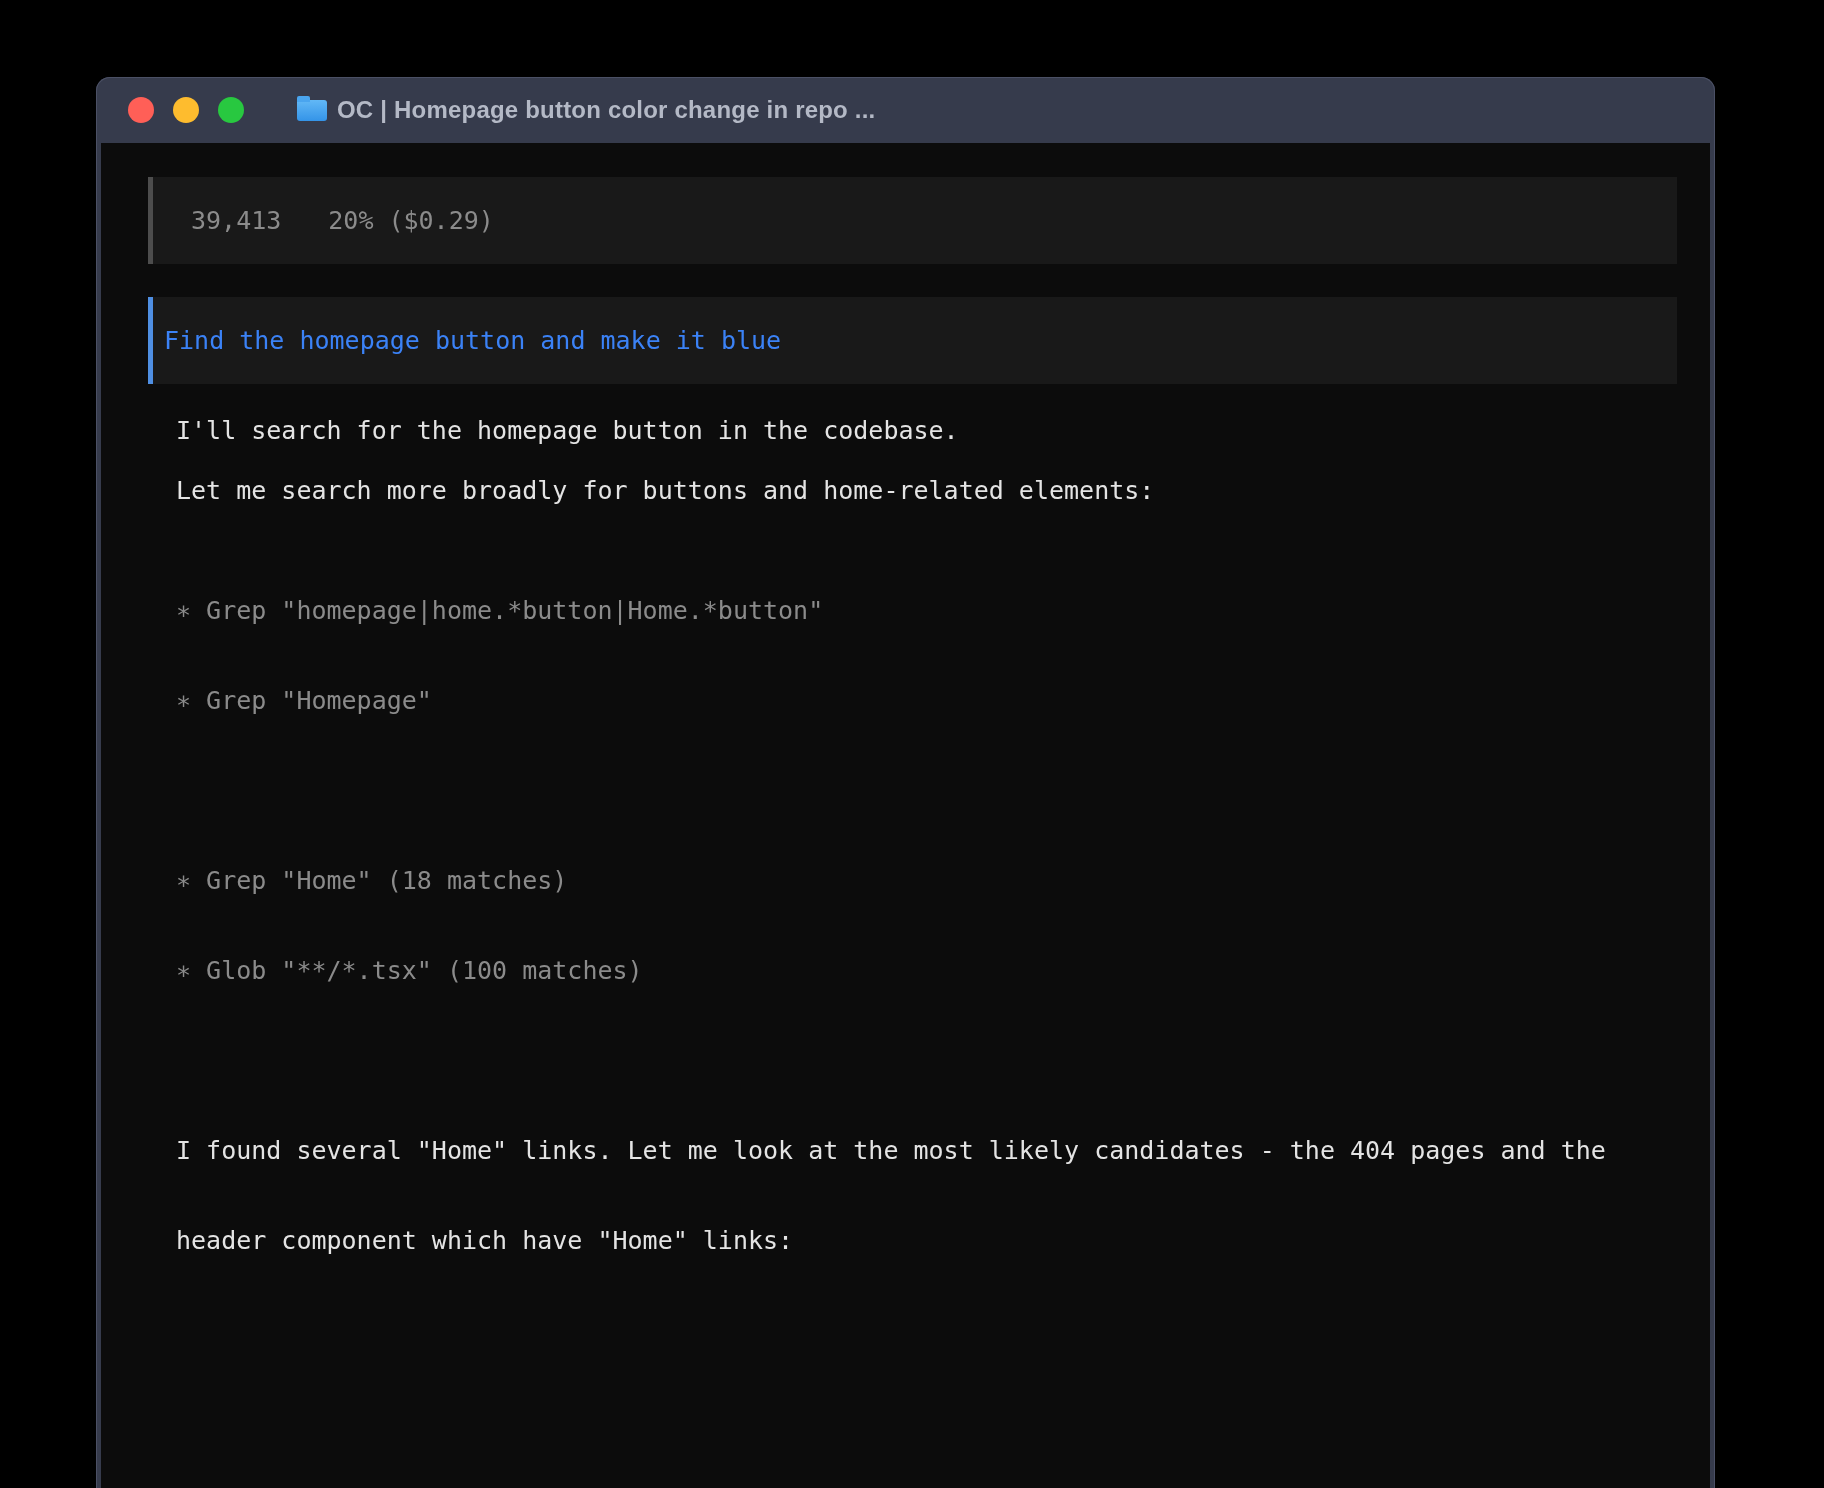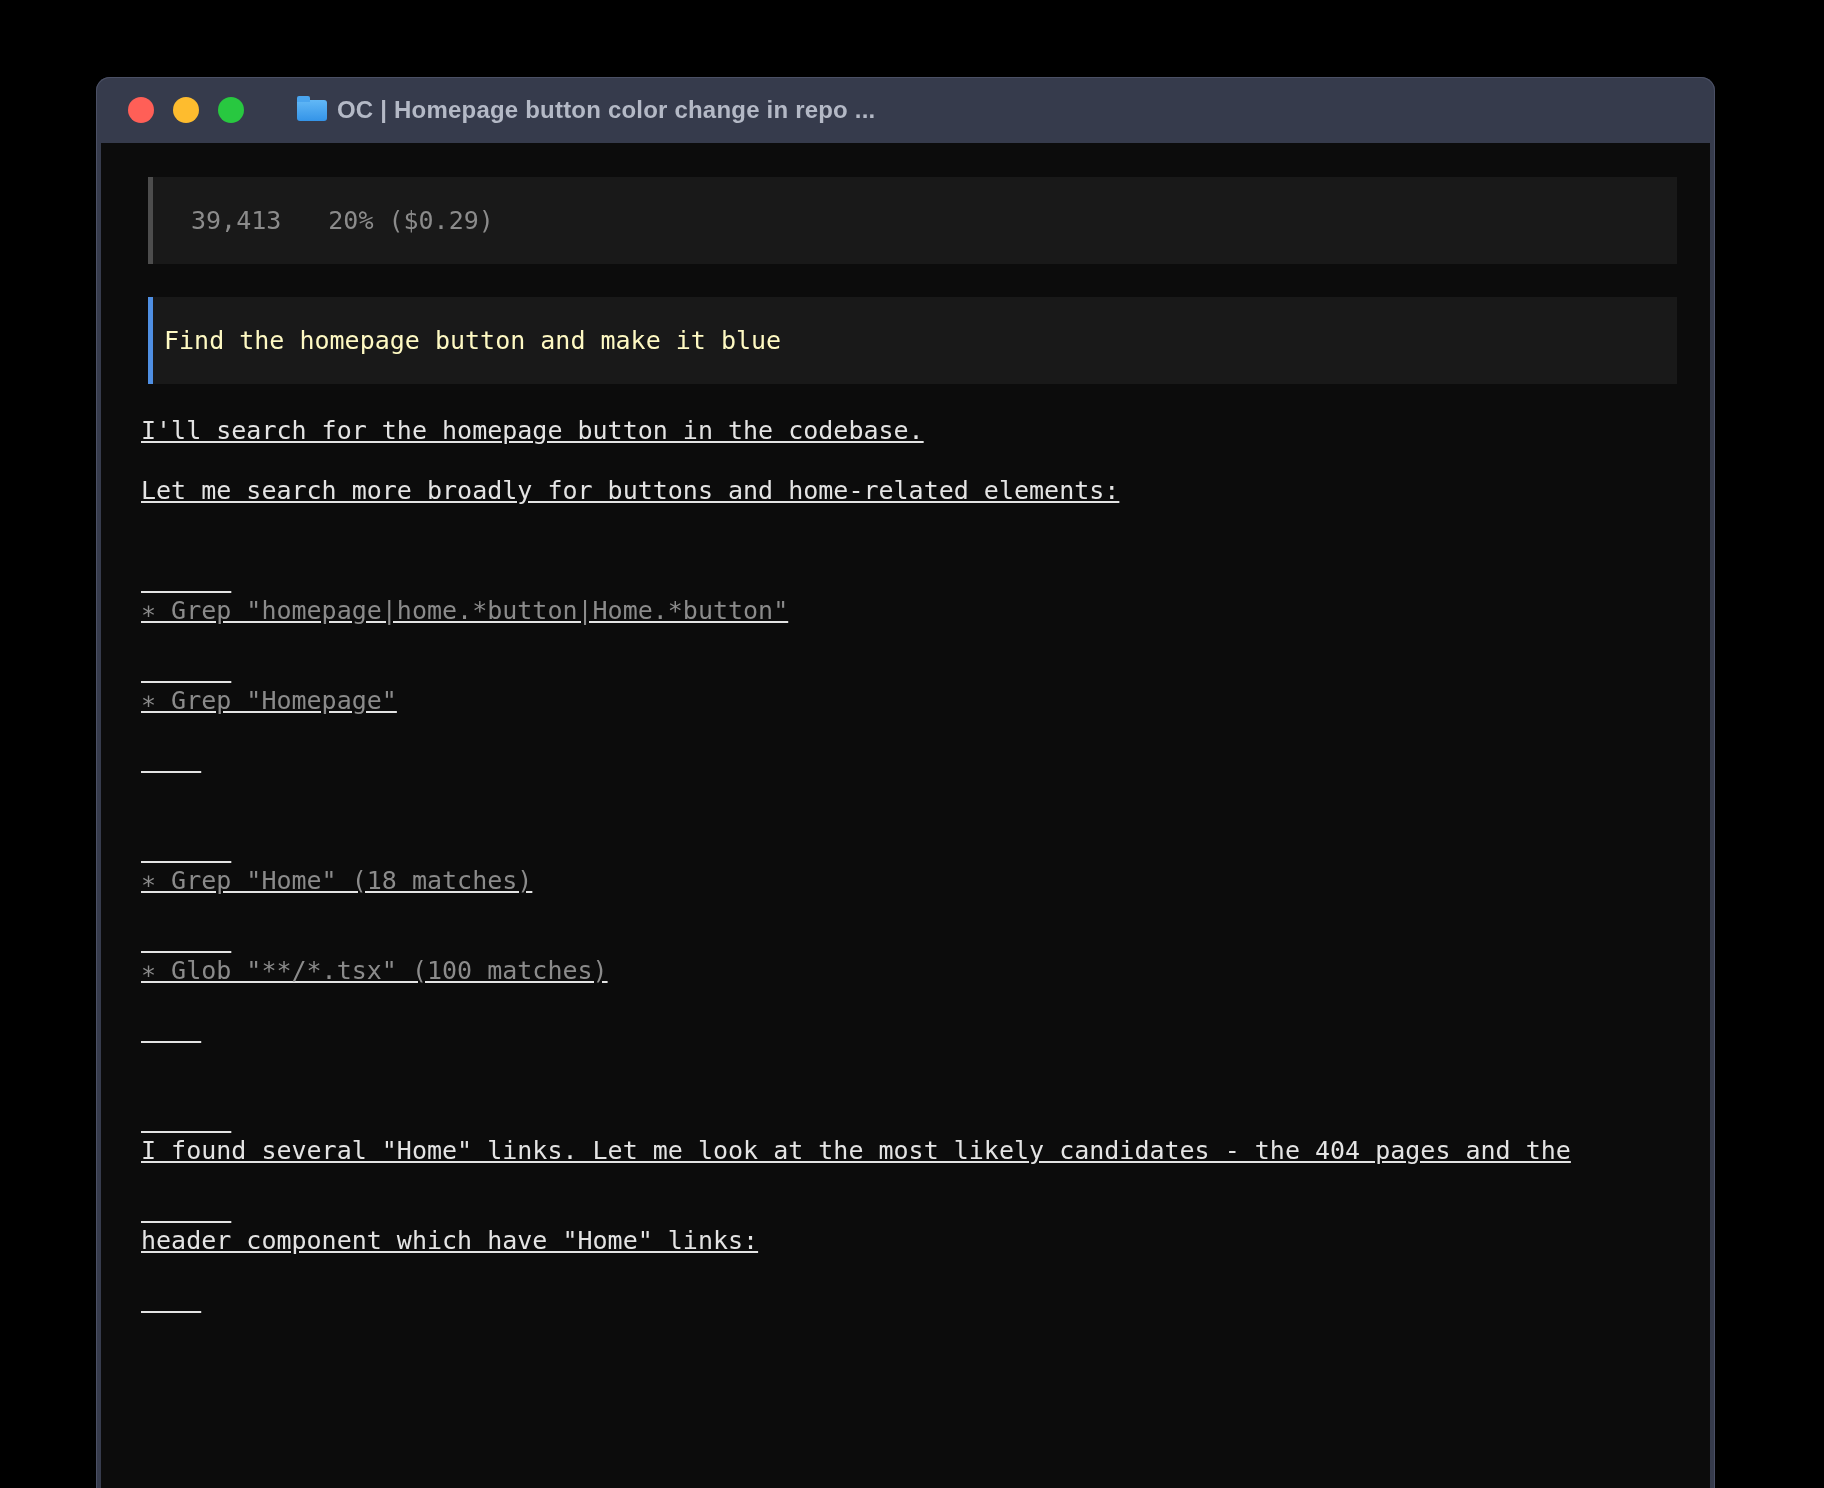--- a/index.html
+++ b/index.html
@@ -42,22 +42,22 @@
   }
   .box{
     margin-right:33px;margin-left:47px;background:#191919;
     display:flex;align-items:center;padding:0 17px 0 38px;white-space:pre;
   }
   .session-header{margin-top:34px;height:87px;border-left:5px solid #4d4d4d;justify-content:space-between;}
   .session-title{font-weight:bold;color:#ececec;}
   .session-stats{color:#8b8b8b;}
   .session-stats .tokens{margin-right:47px;}
   .session-stats .percent{margin-right:15px;}
-  .user-box{margin-top:33px;height:87px;border-left:5px solid #4f8fe3;color:#fef9c3;padding-left:11px;}
-  .para{margin-left:40px;margin-top:30px;white-space:pre;text-decoration:underline;}
+  .user-box{margin-top:33px;height:87px;border-left:5px solid #4f8fe3;color:#3b82f6;padding-left:11px;}
+  .para{margin-left:75px;margin-top:30px;white-space:pre;}
   .para.first{margin-top:32px;}
   .tool-line{color:#8b8b8b;}
 </style>
 </head>
 <body>
 
 <div class="window">
 
   <div class="titlebar">
     <span class="light red"></span>

